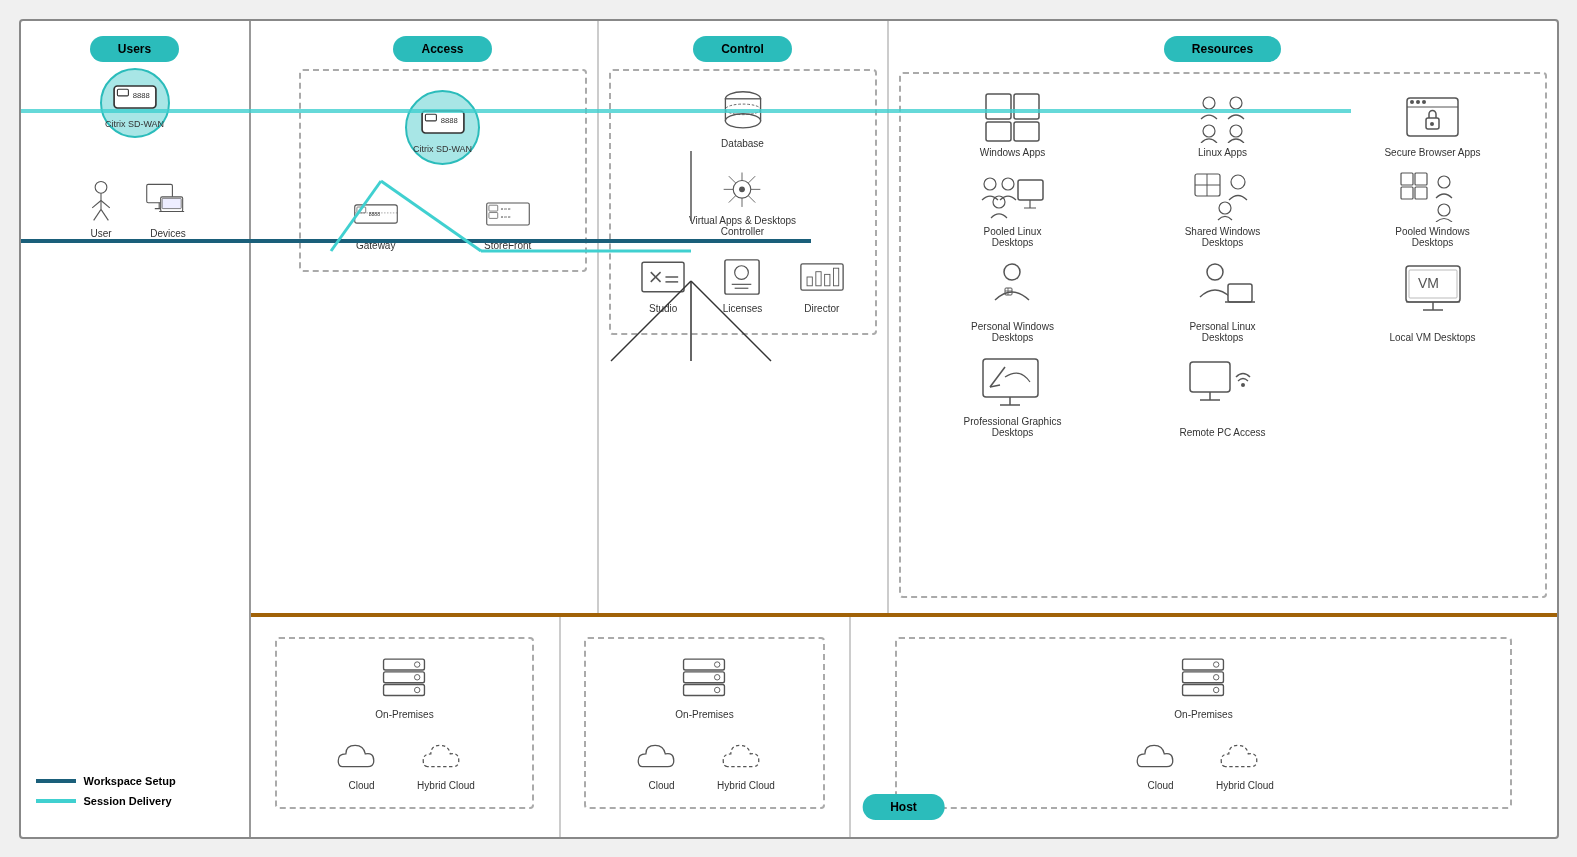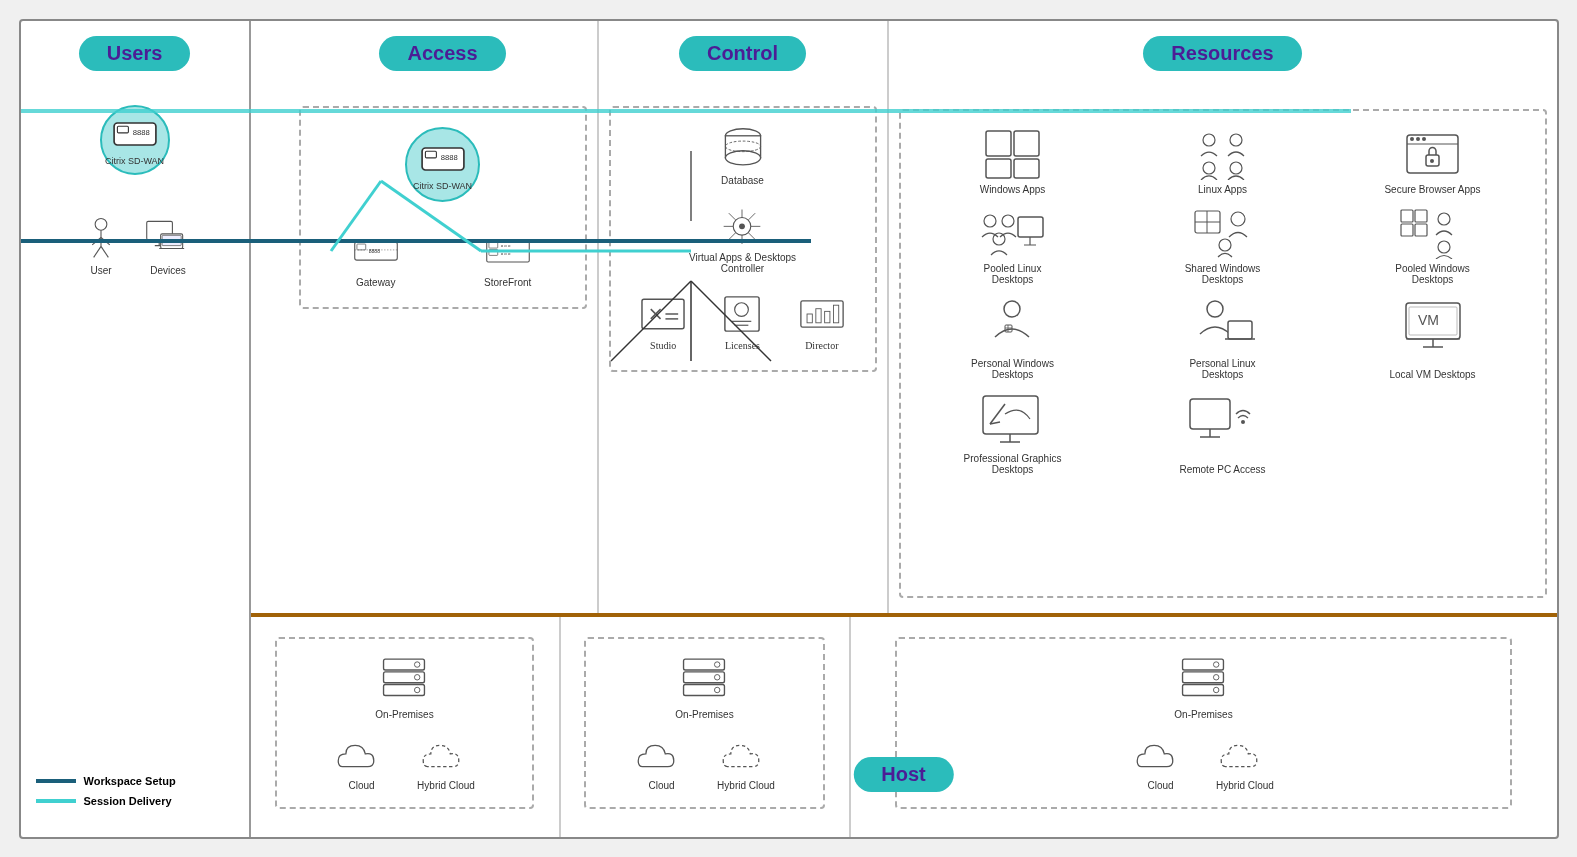--- a/index.html
+++ b/index.html
@@ -29,26 +29,26 @@
       min-width: 230px;
       border-right: 2px solid #999;
       display: flex;
       flex-direction: column;
       align-items: center;
       padding: 15px 10px;
       position: relative;
     }
     .section-badge {
       background: #2bbcbb;
-      color: #4c1d95;
+      color: #000000;
       border-radius: 20px;
       padding: 6px 28px;
-      font-size: 20px;
+      font-size: 12px;
       font-weight: bold;
-      margin-bottom: 30px;
+      margin-bottom: 2px;
     }
 
     
     .right-panel {
       flex: 1;
       display: flex;
       flex-direction: column;
     }
     .top-section {
       flex: 1;
@@ -356,21 +356,21 @@
               <line x1="21" y1="19" x2="12" y2="10" stroke="#555" stroke-width="1.2"></line>
               <line x1="39" y1="19" x2="48" y2="10" stroke="#555" stroke-width="1.2"></line>
               <line x1="21" y1="37" x2="12" y2="46" stroke="#555" stroke-width="1.2"></line>
               <line x1="39" y1="37" x2="48" y2="46" stroke="#555" stroke-width="1.2"></line>
 
               <circle cx="30" cy="28" r="4" fill="#555"></circle>
             </svg>
             <div class="icon-label" style="max-width:120px;">Virtual Apps &amp; Desktops<br>Controller</div>
           </div>
 
-          <div style="display:flex;justify-content:space-around;width:100%;gap:4px;font-family:Liberation Serif, serif;">
+          <div style="display:flex;justify-content:space-around;width:100%;gap:4px;">
             <div class="icon-box">
               <svg viewBox="0 0 45 40" width="45" height="40" fill="none" xmlns="http://www.w3.org/2000/svg">
                 <rect x="1" y="5" width="43" height="30" rx="2" stroke="#555" stroke-width="1.5" fill="white"></rect>
                 <line x1="10" y1="15" x2="20" y2="25" stroke="#555" stroke-width="1.5"></line>
                 <line x1="20" y1="15" x2="10" y2="25" stroke="#555" stroke-width="1.5"></line>
                 <line x1="25" y1="20" x2="38" y2="20" stroke="#555" stroke-width="1.5"></line>
                 <line x1="25" y1="25" x2="38" y2="25" stroke="#555" stroke-width="1.5"></line>
               </svg>
               <div class="icon-label">Studio</div>
             </div>

